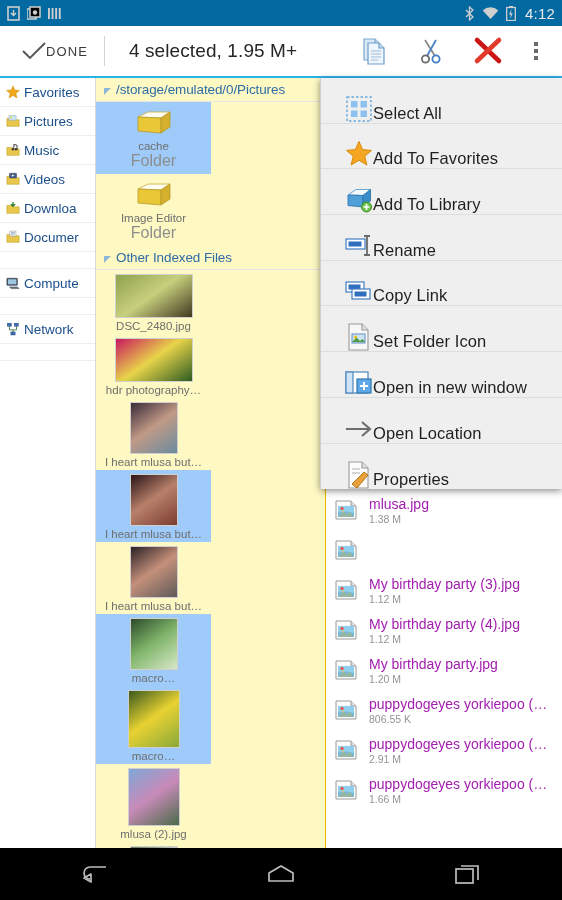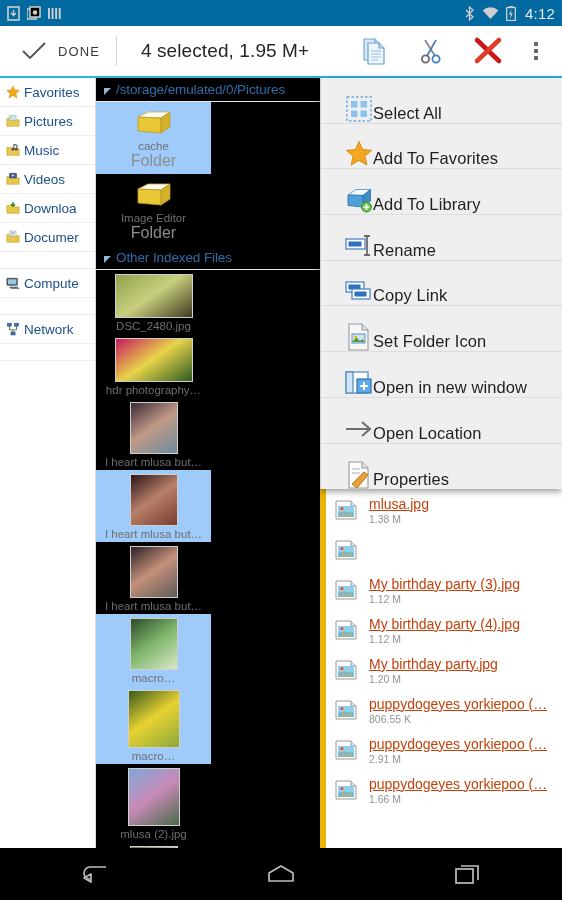--- a/index.html
+++ b/index.html
@@ -18,21 +18,21 @@
   }
   .sb-left { display:flex; align-items:center; gap:7px; }
   .sb-right { margin-left:auto; display:flex; align-items:center; gap:7px; }
   .sb-time { font-size:15px; color:#e9e9e9; letter-spacing:.2px; margin-left:2px; }
 
   
   .actionbar {
     height:52px; background:#fff; display:flex; align-items:center;
     border-bottom:2px solid #2BB3E8; position:relative;
   }
-  .ab-done { display:flex; align-items:center; gap:12px; padding:0 16px 0 22px; height:100%; }
+  .ab-done { display:flex; align-items:center; padding:0 16px 0 22px; height:100%; }
   .ab-done-label { font-size:13px; letter-spacing:1.1px; color:#3a3a3a; font-weight:400; }
   .ab-sep { width:1px; height:30px; background:#d4d4d4; }
   .ab-title { font-size:19px; color:#262626; padding-left:24px; letter-spacing:.1px; }
   .ab-actions { margin-left:auto; display:flex; align-items:center; gap:0; padding-right:6px; }
   .ab-btn { width:57px; height:52px; display:flex; align-items:center; justify-content:center; }
   .ab-overflow { width:40px; height:52px; display:flex; flex-direction:column;
                  align-items:center; justify-content:center; gap:3px; }
   .dot { width:4px; height:4px; background:#6b6b6b; border-radius:0; }
 
   
@@ -41,42 +41,42 @@
   
   .sidebar { width:96px; flex:0 0 96px; background:#fff; border-right:1px solid #d9d9d9;
              overflow:hidden; }
   .side-item { height:29px; display:flex; align-items:center; gap:4px;
                padding:0 2px 0 6px; border-bottom:1px solid #eeeeee; white-space:nowrap; }
   .side-label { font-size:13.5px; color:#1b4f8a; overflow:hidden; }
   .side-gap { height:17px; border-bottom:1px solid #eeeeee; }
   .side-icon { width:14px; height:14px; flex:0 0 14px; display:block; }
 
   
-  .gridcol { width:230px; flex:0 0 230px; border-right:6px solid #eab308;
-             overflow:hidden; background:#000000; position:relative; }
+  .gridcol { width:230px; flex:0 0 230px; border-right:1px solid #eab308;
+             overflow:hidden; background:#fef9c3; position:relative; }
   .grp-head { display:flex; align-items:center; gap:5px; height:24px;
               padding-left:8px; border-bottom:1px solid #e6e6e6; }
   .grp-tri { width:0;height:0;border-left:7px solid #8fb8d8;
              border-bottom:7px solid transparent; margin-top:3px;}
   .grp-title { font-size:13.5px; color:#2e6da8; letter-spacing:-.1px; white-space:nowrap; overflow:hidden;}
   .grid { display:flex; flex-wrap:wrap; }
   .cell { width:115px; display:flex; flex-direction:column; align-items:center;
           justify-content:flex-end; padding:4px 2px 2px; }
   .cell.sel { background:#9ecbfa; }
   .cell-name { font-size:11.5px; color:#6e6e6e; text-align:center;
                white-space:nowrap; overflow:hidden; max-width:112px; margin-top:2px; }
   .cell-sub { font-size:16px; color:#8d8d8d; }
   .cell.folder { height:72px; justify-content:center; }
   .thumb { border:1px solid #cfcfcf; background-size:cover; background-position:center; }
 
   
   .listcol { flex:1 1 auto; overflow:hidden; background:#fff; position:relative; }
   .list-row { height:40px; display:flex; align-items:center; gap:9px; padding-left:8px; }
   .list-txt { display:flex; flex-direction:column; justify-content:center; overflow:hidden;}
-  .list-name { font-size:14px; color:#c2410c; white-space:nowrap; overflow:hidden;text-decoration:underline; }
+  .list-name { font-size:14px; color:#a21caf; white-space:nowrap; overflow:hidden; }
   .list-size { font-size:10.5px; color:#959595; margin-top:1px; }
 
   
   .ctxmenu {
     position:absolute; top:78px; left:320px; width:242px;
     background:#efefef; box-shadow:0 2px 7px rgba(0,0,0,.45);
     z-index:40; border-left:1px solid #cfcfcf;
   }
   .ctx-item { height:45.7px; display:flex; align-items:flex-end; 
               padding-left:24px; border-bottom:1px solid #dddddd; }

